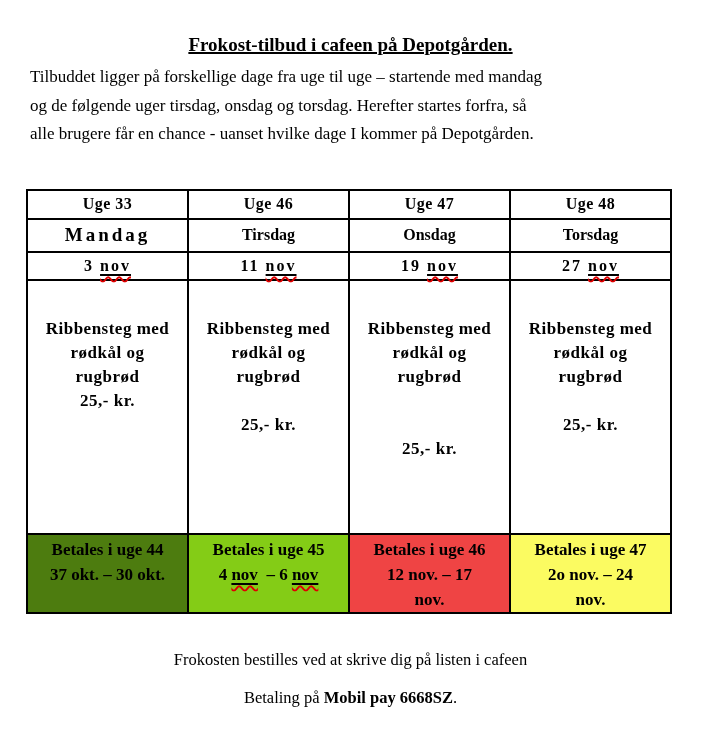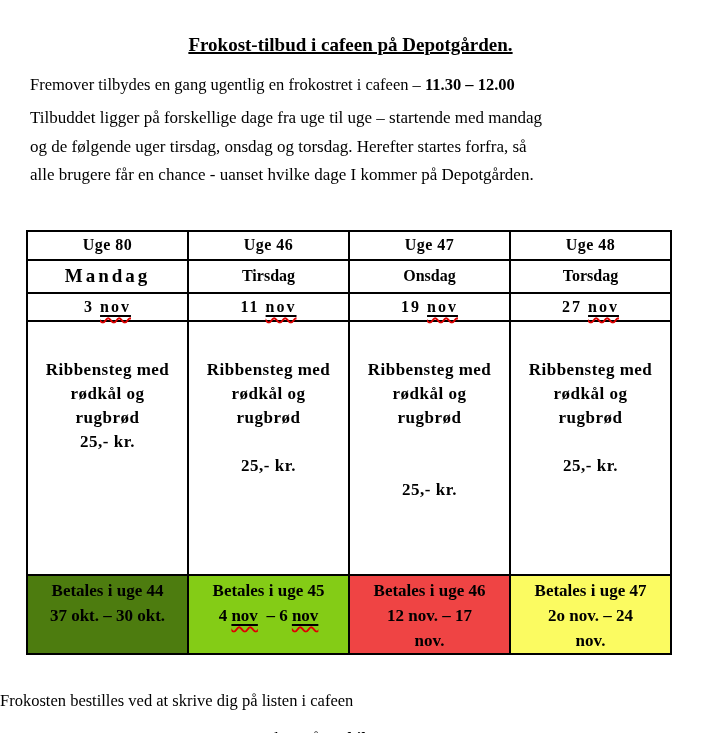--- a/index.html
+++ b/index.html
@@ -71,48 +71,48 @@
     text-underline-offset:5px;
     text-decoration-skip-ink:none;
   }
   .msu {
     text-decoration:underline solid #000 2px;
     text-underline-offset:3px;
     text-decoration-skip-ink:none;
   }
   .footer-1 {
     margin:35px 0 0 0;
+    text-align:center;
     font-size:16.5px;
     line-height:22px;
   }
   .footer-2 {
     margin:16px 0 0 0;
     text-align:center;
     font-size:16.5px;
     line-height:22px;
   }
   .footer-2 b { font-weight:bold; }
 </style>
 </head>
 <body>
 
 <div class="page">
 
   <div class="doc-title">Frokost-tilbud i cafeen på Depotgården.</div>
 
-  <div class="p-intro"><span>Fremover tilbydes en gang ugentlig en frokostret i cafeen – </span><b>11.30 – 12.00</b></div>
 
   <div class="p-desc">Tilbuddet ligger på forskellige dage fra uge til uge – startende med mandag
 og de følgende uger tirsdag, onsdag og torsdag. Herefter startes forfra, så
 alle brugere får en chance - uanset hvilke dage I kommer på Depotgården.</div>
 
   <table class="offers">
     <tbody>
         <tr class="r-week">
-      <td>Uge 80</td>
+      <td>Uge 33</td>
       <td>Uge 46</td>
       <td>Uge 47</td>
       <td>Uge 48</td>
     </tr>
     <tr class="r-day">
       <td class="first-day">Mandag</td>
       <td>Tirsdag</td>
       <td>Onsdag</td>
       <td>Torsdag</td>
     </tr>

